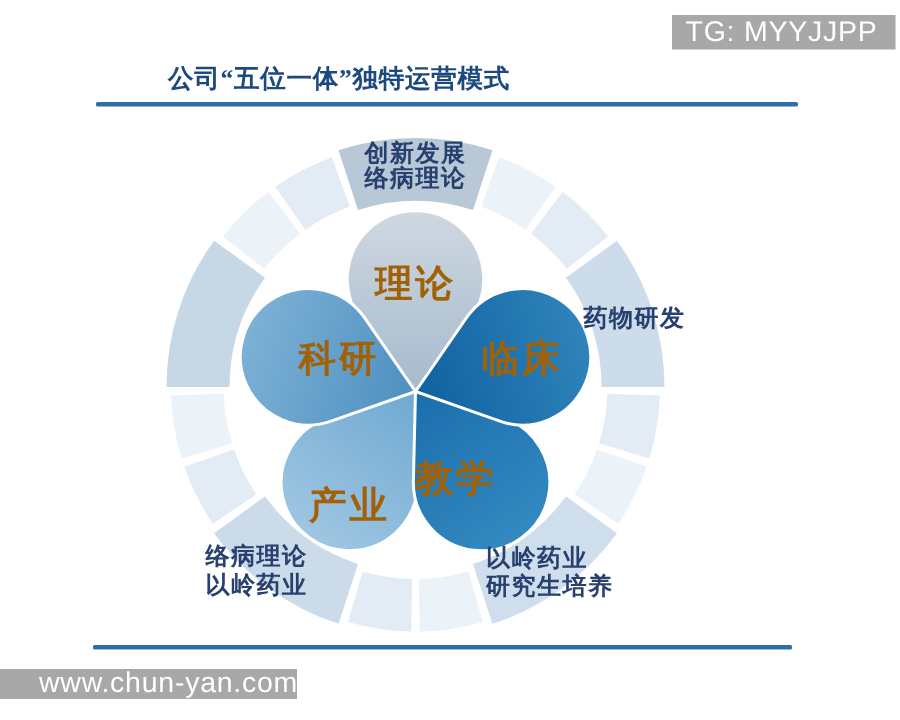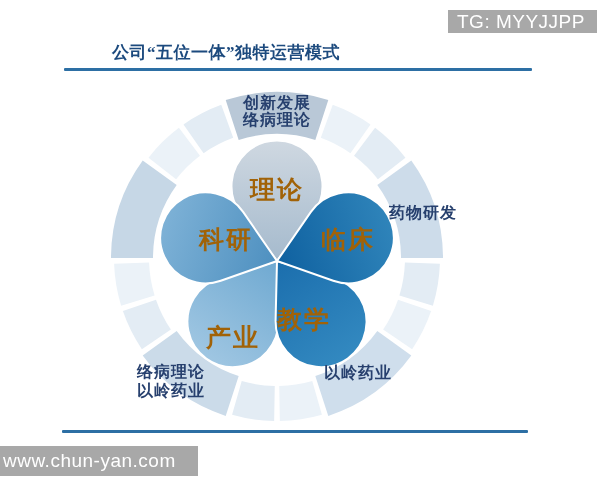--- a/index.html
+++ b/index.html
@@ -17,21 +17,21 @@
   }
   .rule{background:#2d6fa4;border-radius:1px;}
   .rule-top{left:64px;top:68px;width:468px;height:3px;}
   .rule-bottom{left:62px;top:430px;width:466px;height:3px;}
   .wm{
     background:#a8a8a8;color:#ffffff;
     display:flex;align-items:center;
     font-size:19px;letter-spacing:0.5px;white-space:nowrap;
   }
   .wm-top{left:448px;top:10px;width:149px;height:23px;padding-left:9px;box-sizing:border-box;}
-  .wm-bottom{left:0px;top:446px;width:198px;height:30px;padding-left:3px;box-sizing:border-box;}
+  .wm-bottom{left:0px;top:446px;width:198px;height:20px;padding-left:26px;box-sizing:border-box;}
   .outer-label{
     color:#27406e;font-weight:bold;font-size:16px;letter-spacing:1px;
     line-height:18px;white-space:nowrap;
   }
   .outer-label div{white-space:nowrap;}
   .ol-top{left:277px;top:94px;transform:translateX(-50%);text-align:center;line-height:17px;}
   .ol-right{left:389px;top:204px;}
   .ol-left{left:98px;top:204px;}
   .ol-bottom-left{left:137px;top:362px;line-height:19px;}
   .ol-bottom-right{left:324px;top:363px;line-height:19px;}
@@ -111,20 +111,21 @@
 
 <div class="abs outer-label ol-top">
   <div>创新发展</div>
   <div>络病理论</div>
 </div>
 <div class="abs outer-label ol-right">
   <div>药物研发</div>
 </div>
 <div class="abs outer-label ol-bottom-right">
   <div>以岭药业</div>
+  <div>研究生培养</div>
 </div>
 <div class="abs outer-label ol-bottom-left">
   <div>络病理论</div>
   <div>以岭药业</div>
 </div>
 <div class="abs outer-label ol-left">
 </div>
 
 <div class="abs wm wm-bottom">
   <span>www.chun-yan.com</span>

